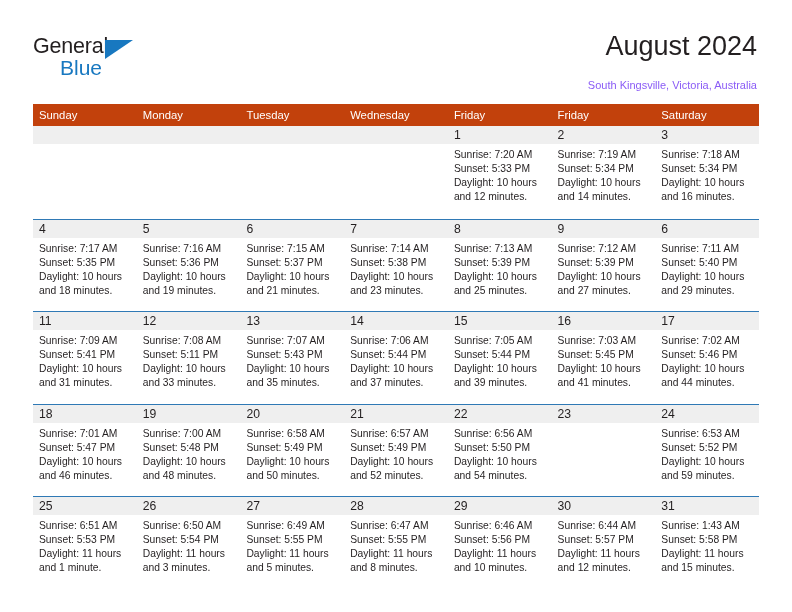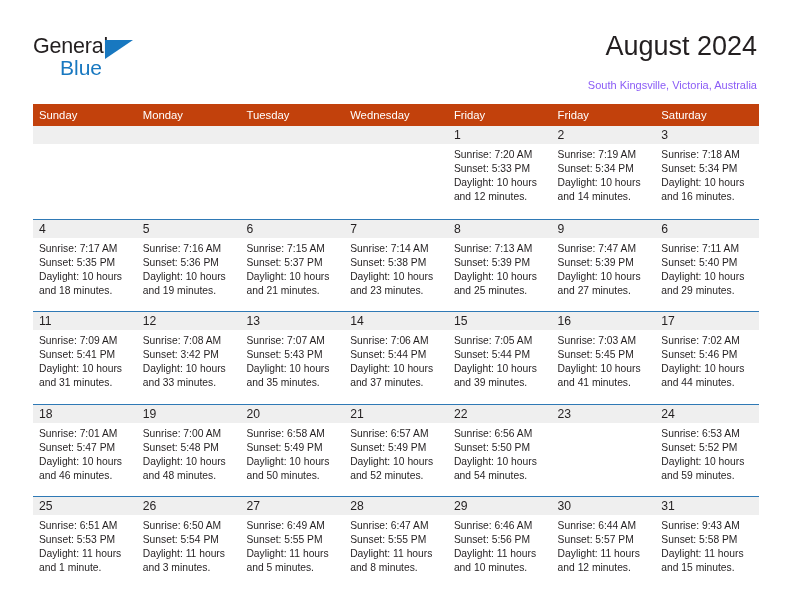--- a/index.html
+++ b/index.html
@@ -285,21 +285,21 @@
               <div class="day-line">Sunrise: 7:13 AM</div>
               <div class="day-line">Sunset: 5:39 PM</div>
               <div class="day-line wrap">Daylight: 10 hours and 25 minutes.</div>
             </div>
           </div>
           <div class="day-cell">
             <div class="day-head">
               <span class="day-num">9</span>
             </div>
             <div class="day-body">
-              <div class="day-line">Sunrise: 7:47 AM</div>
+              <div class="day-line">Sunrise: 7:12 AM</div>
               <div class="day-line">Sunset: 5:39 PM</div>
               <div class="day-line wrap">Daylight: 10 hours and 27 minutes.</div>
             </div>
           </div>
           <div class="day-cell">
             <div class="day-head">
               <span class="day-num">6</span>
             </div>
             <div class="day-body">
               <div class="day-line">Sunrise: 7:11 AM</div>
@@ -318,21 +318,21 @@
               <div class="day-line">Sunset: 5:41 PM</div>
               <div class="day-line wrap">Daylight: 10 hours and 31 minutes.</div>
             </div>
           </div>
           <div class="day-cell">
             <div class="day-head">
               <span class="day-num">12</span>
             </div>
             <div class="day-body">
               <div class="day-line">Sunrise: 7:08 AM</div>
-              <div class="day-line">Sunset: 3:42 PM</div>
+              <div class="day-line">Sunset: 5:11 PM</div>
               <div class="day-line wrap">Daylight: 10 hours and 33 minutes.</div>
             </div>
           </div>
           <div class="day-cell">
             <div class="day-head">
               <span class="day-num">13</span>
             </div>
             <div class="day-body">
               <div class="day-line">Sunrise: 7:07 AM</div>
               <div class="day-line">Sunset: 5:43 PM</div>
@@ -506,21 +506,21 @@
               <div class="day-line">Sunrise: 6:44 AM</div>
               <div class="day-line">Sunset: 5:57 PM</div>
               <div class="day-line wrap">Daylight: 11 hours and 12 minutes.</div>
             </div>
           </div>
           <div class="day-cell">
             <div class="day-head">
               <span class="day-num">31</span>
             </div>
             <div class="day-body">
-              <div class="day-line">Sunrise: 9:43 AM</div>
+              <div class="day-line">Sunrise: 1:43 AM</div>
               <div class="day-line">Sunset: 5:58 PM</div>
               <div class="day-line wrap">Daylight: 11 hours and 15 minutes.</div>
             </div>
           </div>
         </div>
       </div>
   </div>
 
 </div>
 

